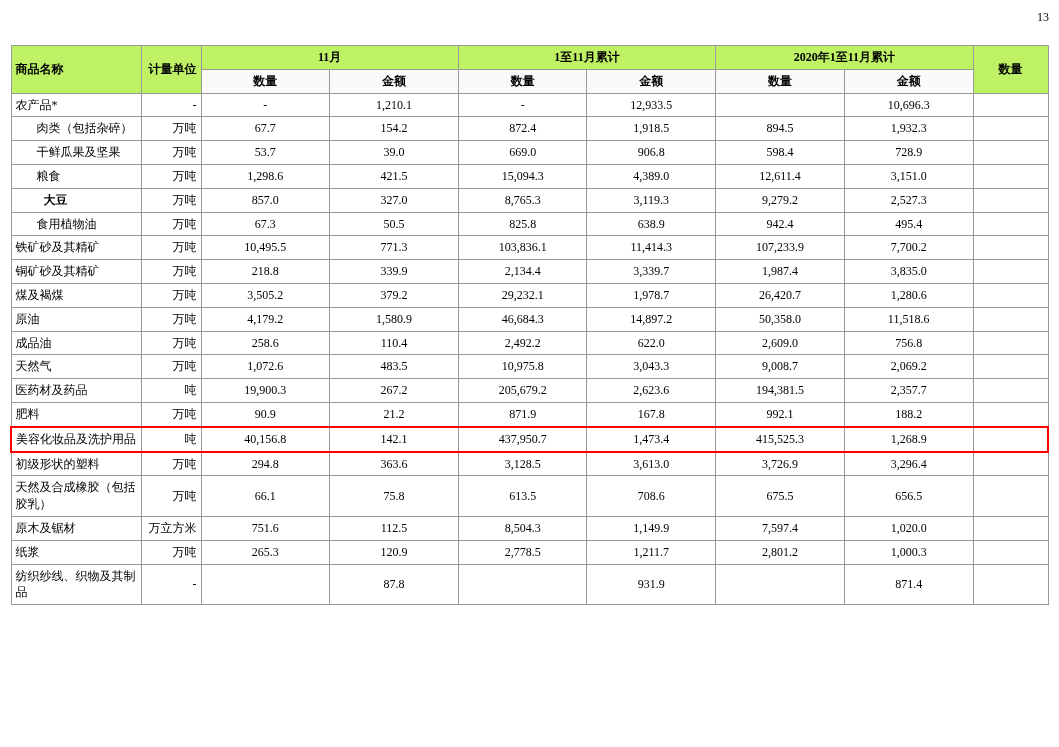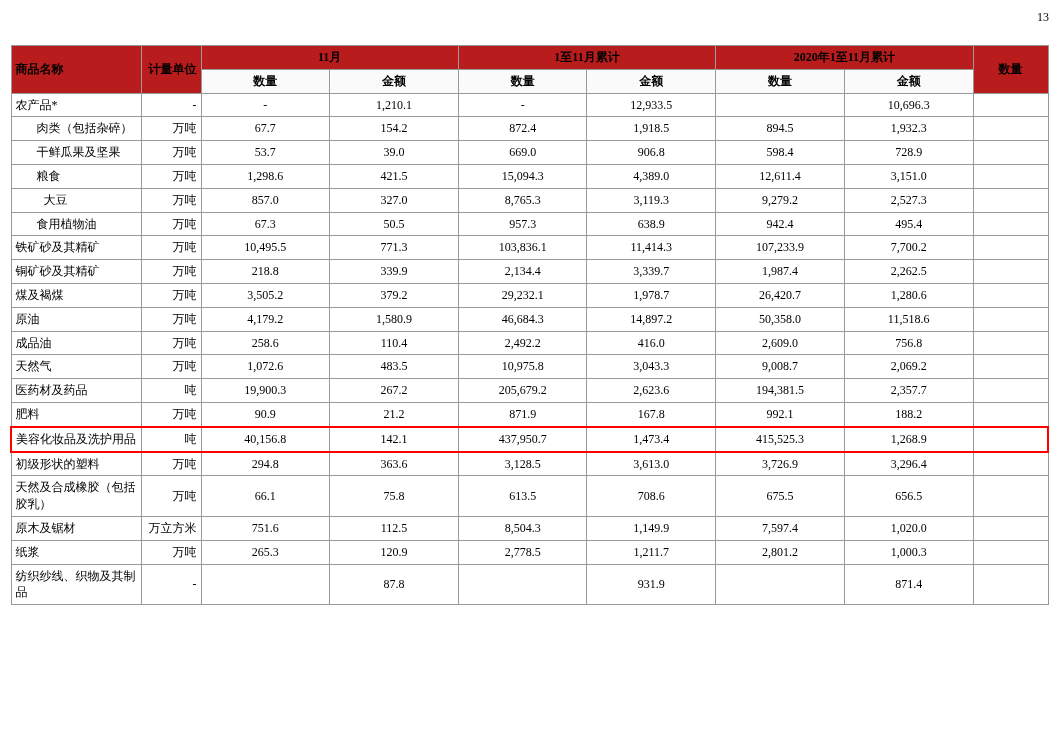--- a/index.html
+++ b/index.html
@@ -28,38 +28,38 @@
       font-size: 12px;
       line-height: 1.4;
     }
     .col-name {
       width: 130px;
       text-align: left;
     }
     .col-unit { width: 60px; text-align: right; }
     .col-num { width: 75px; }
     .header-group {
-      background: #b91c1c;
+      background: #bef264;
     }
     .sub-header {
       background: #fafafa;
     }
     .red-box-row td {
       border-top: 2px solid red !important;
       border-bottom: 2px solid red !important;
     }
     .red-box-row td:first-child {
       border-left: 2px solid red !important;
       margin-top: 26px;
     }
     .red-box-row td:last-child {
       border-right: 2px solid red !important;
     }
     .indent1 { padding-left: 25px; }
-    .indent2 { padding-left: 32px; }
+    .indent2 { padding-left: 32px; font-weight: bold; }
   </style>
 </head>
 <body>
 
 <div class="page-num">13</div>
 
 <table>
   <thead>
     <tr class="header-group">
       <th class="col-name" rowspan="2">商品名称</th>
@@ -132,21 +132,21 @@
         <td class="col-num">3,119.3</td>
         <td class="col-num">9,279.2</td>
         <td class="col-num">2,527.3</td>
         <td class="col-num"></td>
       </tr>
       <tr>
         <td class="col-name indent1">食用植物油</td>
         <td class="col-unit">万吨</td>
         <td class="col-num">67.3</td>
         <td class="col-num">50.5</td>
-        <td class="col-num">957.3</td>
+        <td class="col-num">825.8</td>
         <td class="col-num">638.9</td>
         <td class="col-num">942.4</td>
         <td class="col-num">495.4</td>
         <td class="col-num"></td>
       </tr>
       <tr>
         <td class="col-name">铁矿砂及其精矿</td>
         <td class="col-unit">万吨</td>
         <td class="col-num">10,495.5</td>
         <td class="col-num">771.3</td>
@@ -157,21 +157,21 @@
         <td class="col-num"></td>
       </tr>
       <tr>
         <td class="col-name">铜矿砂及其精矿</td>
         <td class="col-unit">万吨</td>
         <td class="col-num">218.8</td>
         <td class="col-num">339.9</td>
         <td class="col-num">2,134.4</td>
         <td class="col-num">3,339.7</td>
         <td class="col-num">1,987.4</td>
-        <td class="col-num">2,262.5</td>
+        <td class="col-num">3,835.0</td>
         <td class="col-num"></td>
       </tr>
       <tr>
         <td class="col-name">煤及褐煤</td>
         <td class="col-unit">万吨</td>
         <td class="col-num">3,505.2</td>
         <td class="col-num">379.2</td>
         <td class="col-num">29,232.1</td>
         <td class="col-num">1,978.7</td>
         <td class="col-num">26,420.7</td>
@@ -188,21 +188,21 @@
         <td class="col-num">50,358.0</td>
         <td class="col-num">11,518.6</td>
         <td class="col-num"></td>
       </tr>
       <tr>
         <td class="col-name">成品油</td>
         <td class="col-unit">万吨</td>
         <td class="col-num">258.6</td>
         <td class="col-num">110.4</td>
         <td class="col-num">2,492.2</td>
-        <td class="col-num">416.0</td>
+        <td class="col-num">622.0</td>
         <td class="col-num">2,609.0</td>
         <td class="col-num">756.8</td>
         <td class="col-num"></td>
       </tr>
       <tr>
         <td class="col-name">天然气</td>
         <td class="col-unit">万吨</td>
         <td class="col-num">1,072.6</td>
         <td class="col-num">483.5</td>
         <td class="col-num">10,975.8</td>

